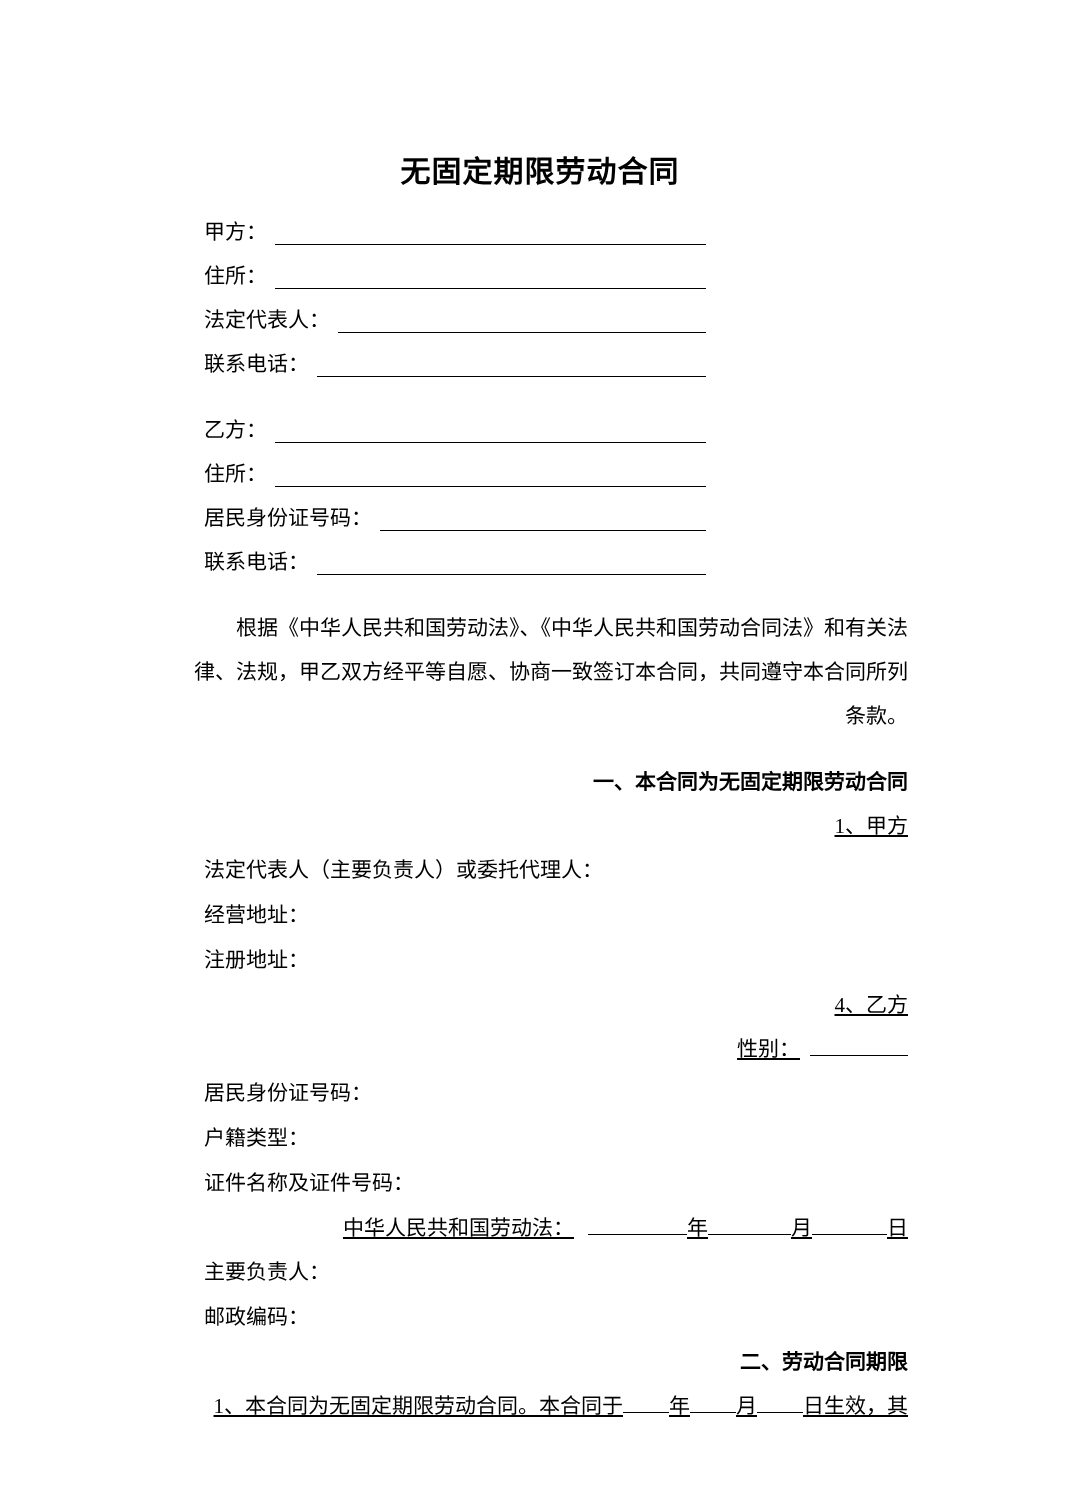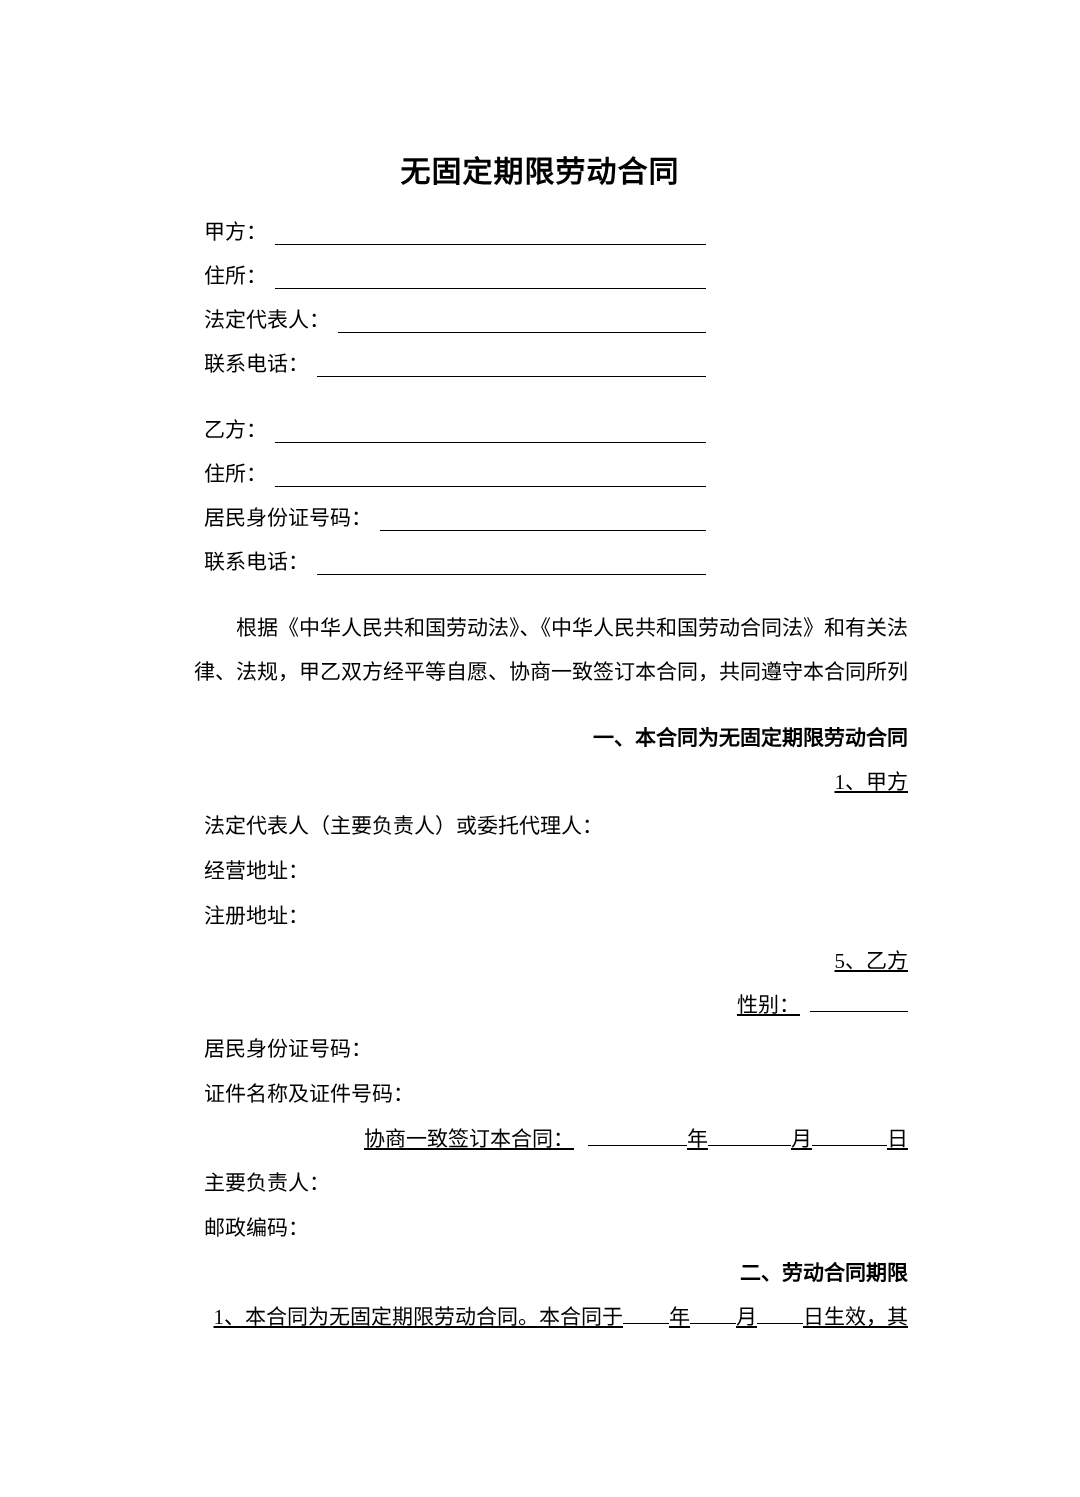--- a/index.html
+++ b/index.html
@@ -106,20 +106,21 @@
         <span class="lbl">联系电话：</span>
         <span class="fill"></span>
       </div>
     </div>
 
     <div class="gap"></div>
 
     <div>
       <div class="para-line indent">根据《中华人民共和国劳动法》、《中华人民共和国劳动合同法》和有关法</div>
       <div class="para-line">律、法规，甲乙双方经平等自愿、协商一致签订本合同，共同遵守本合同所列</div>
+      <div class="para-line">条款。</div>
     </div>
 
     <div class="gap"></div>
 
     <div>
       <div class="heading">一、本合同为无固定期限劳动合同</div>
       <div class="item">1、甲方</div>
 
       <div class="row end-long">
         <span class="lbl">法定代表人（主要负责人）或委托代理人：</span>
@@ -127,37 +128,41 @@
       </div>
       <div class="row end-long">
         <span class="lbl">经营地址：</span>
         <span class="fill"></span>
       </div>
       <div class="row end-long">
         <span class="lbl">注册地址：</span>
         <span class="fill"></span>
       </div>
 
-      <div class="item">5、乙方</div>
+      <div class="item">4、乙方</div>
 
       <div class="item">
         <span>性别：</span><span class="inline-blank blank-gender"></span>
       </div>
 
       <div class="row end-long">
         <span class="lbl">居民身份证号码：</span>
         <span class="fill"></span>
       </div>
       <div class="row end-long">
+        <span class="lbl">户籍类型：</span>
+        <span class="fill"></span>
+      </div>
+      <div class="row end-long">
         <span class="lbl">证件名称及证件号码：</span>
         <span class="fill"></span>
       </div>
 
       <div class="item">
-        <span>协商一致签订本合同：</span><span class="inline-blank blank-y"></span><span>年</span><span class="inline-blank blank-m"></span><span>月</span><span class="inline-blank blank-d"></span><span>日</span>
+        <span>中华人民共和国劳动法：</span><span class="inline-blank blank-y"></span><span>年</span><span class="inline-blank blank-m"></span><span>月</span><span class="inline-blank blank-d"></span><span>日</span>
       </div>
 
       <div class="row end-long">
         <span class="lbl">主要负责人：</span>
         <span class="fill"></span>
       </div>
       <div class="row end-long">
         <span class="lbl">邮政编码：</span>
         <span class="fill"></span>
       </div>

